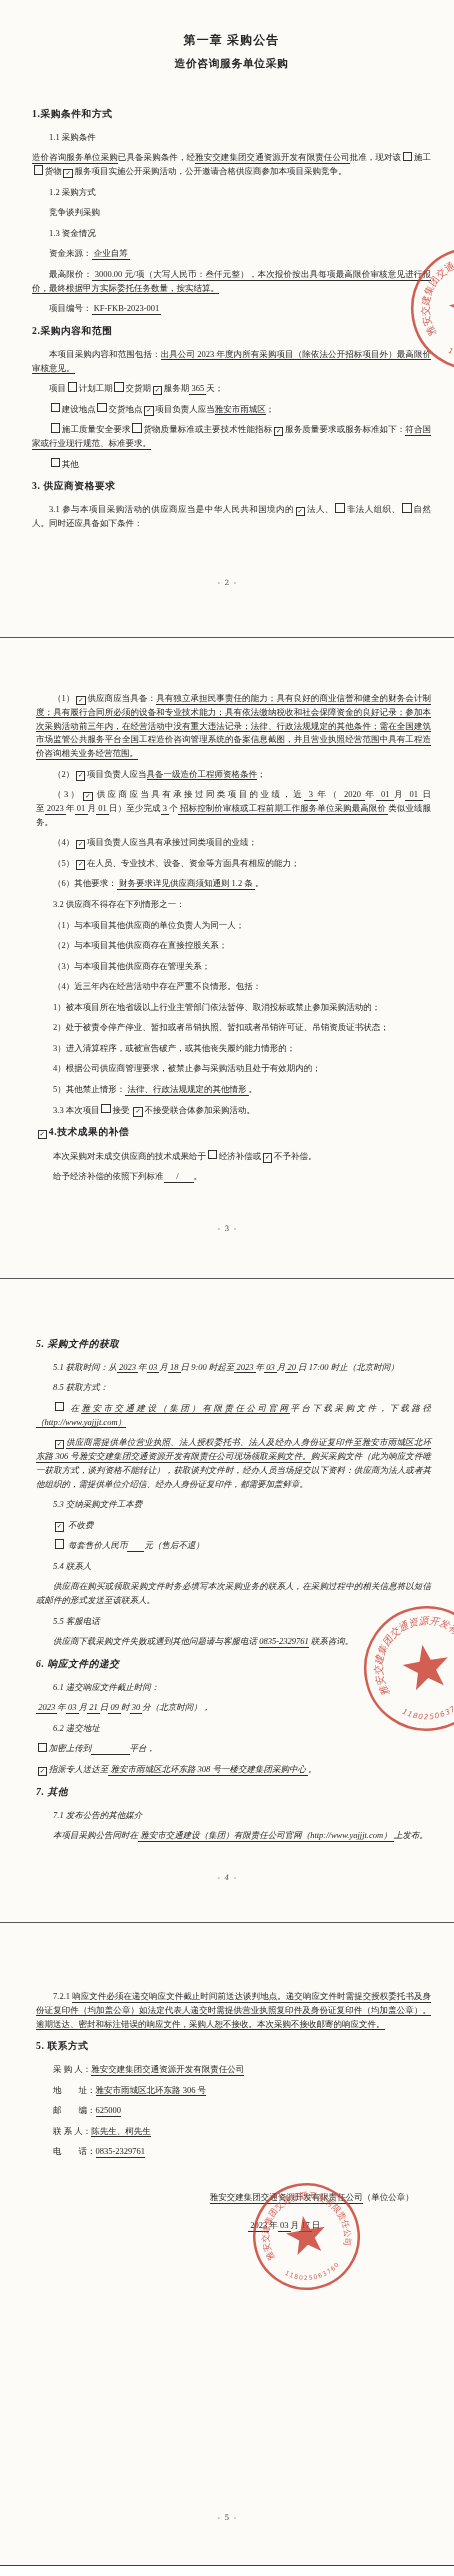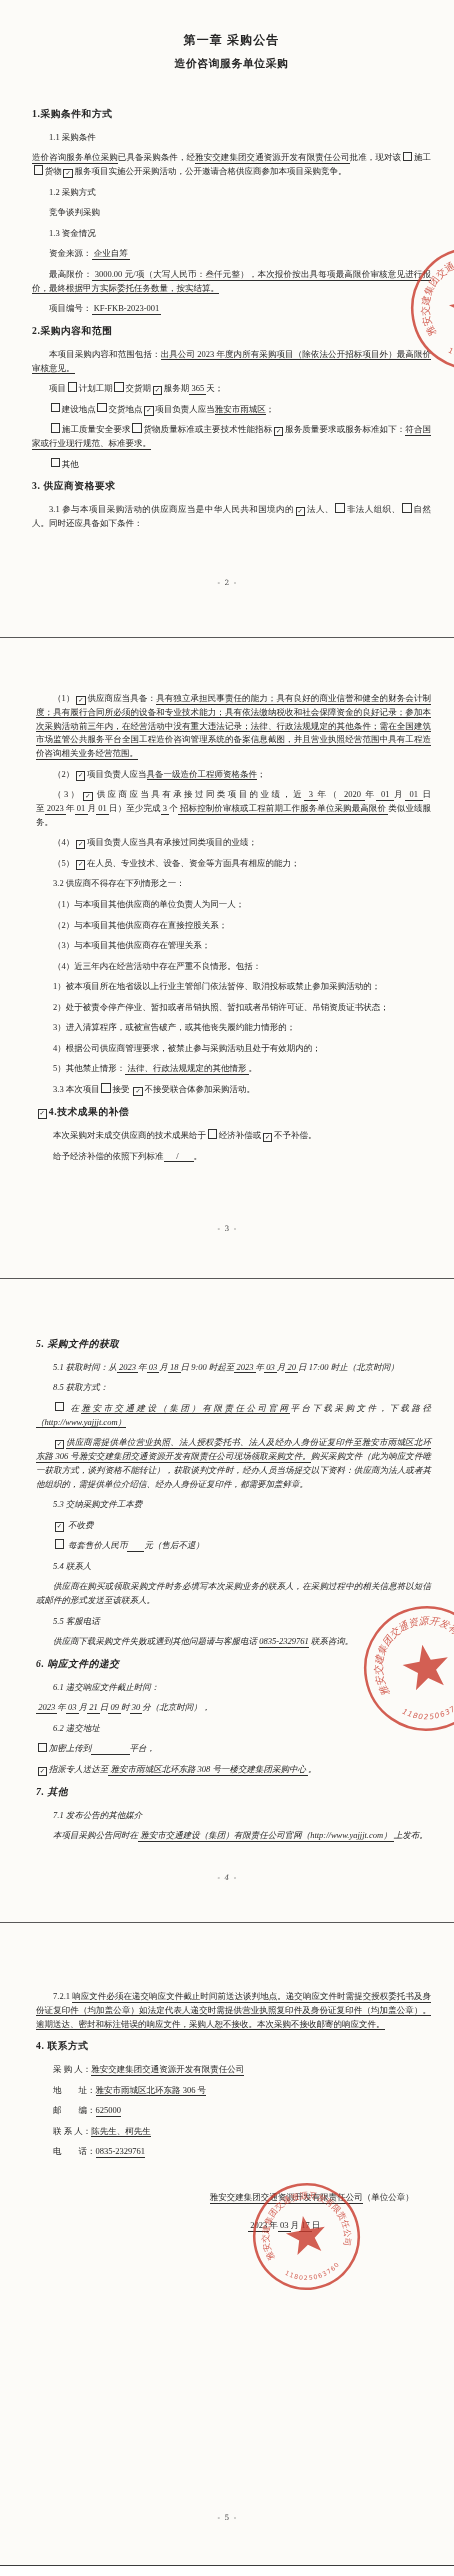--- a/index.html
+++ b/index.html
@@ -113,20 +113,21 @@
         <text fill="#c9392b" font-size="12.7" letter-spacing="2" font-family="DejaVu Sans,sans-serif"><textPath href="#arcB0" startOffset="50%" text-anchor="middle">118025063760</textPath></text>
         <polygon points="110.0,68.2 119.8,96.5 149.8,97.1 125.9,115.2 134.6,143.8 110.0,126.7 85.4,143.8 94.1,115.2 70.2,97.1 100.2,96.5" fill="#c9392b"></polygon>
       </svg>
     </div>
     <div class="page pg2">
       <div class="para"><span>（1）</span><span class="cb ck">✓</span><span>供应商应当具备：</span><span class="u">具有独立承担民事责任的能力；具有良好的商业信誉和健全的财务会计制度；具有履行合同所必须的设备和专业技术能力；具有依法缴纳税收和社会保障资金的良好记录；参加本次采购活动前三年内，在经营活动中没有重大违法记录；法律、行政法规规定的其他条件；需在全国建筑市场监管公共服务平台全国工程造价咨询管理系统的备案信息截图，并且营业执照经营范围中具有工程造价咨询相关业务经营范围。</span></div>
       <div class="para"><span>（2）</span><span class="cb ck">✓</span><span>项目负责人应当</span><span class="u">具备一级造价工程师资格条件</span><span>；</span></div>
       <div class="para"><span>（3）</span><span class="cb ck">✓</span><span>供应商应当具有承接过同类项目的业绩，近</span><span class="u">&nbsp;3&nbsp;</span><span>年（</span><span class="u">&nbsp;2020&nbsp;</span><span>年</span><span class="u">&nbsp;01&nbsp;</span><span>月</span><span class="u">&nbsp;01&nbsp;</span><span>日至</span><span class="u">&nbsp;2023&nbsp;</span><span>年</span><span class="u">&nbsp;01&nbsp;</span><span>月</span><span class="u">&nbsp;01&nbsp;</span><span>日）至少完成</span><span class="u">&nbsp;3&nbsp;</span><span>个</span><span class="u">&nbsp;招标控制价审核或工程前期工作服务单位采购最高限价&nbsp;</span><span>类似业绩服务。</span></div>
       <div class="para"><span>（4）</span><span class="cb ck">✓</span><span>项目负责人应当具有承接过同类项目的业绩；</span></div>
       <div class="para"><span>（5）</span><span class="cb ck">✓</span><span>在人员、专业技术、设备、资金等方面具有相应的能力；</span></div>
+      <div class="para"><span>（6）其他要求：</span><span class="u">&nbsp;财务要求详见供应商须知通则 1.2 条&nbsp;</span><span>。</span></div>
       <div class="para"><span>3.2 供应商不得存在下列情形之一：</span></div>
       <div class="para"><span>（1）与本项目其他供应商的单位负责人为同一人；</span></div>
       <div class="para"><span>（2）与本项目其他供应商存在直接控股关系；</span></div>
       <div class="para"><span>（3）与本项目其他供应商存在管理关系；</span></div>
       <div class="para"><span>（4）近三年内在经营活动中存在严重不良情形。包括：</span></div>
       <div class="para"><span>1）被本项目所在地省级以上行业主管部门依法暂停、取消投标或禁止参加采购活动的；</span></div>
       <div class="para"><span>2）处于被责令停产停业、暂扣或者吊销执照、暂扣或者吊销许可证、吊销资质证书状态；</span></div>
       <div class="para"><span>3）进入清算程序，或被宣告破产，或其他丧失履约能力情形的；</span></div>
       <div class="para"><span>4）根据公司供应商管理要求，被禁止参与采购活动且处于有效期内的；</span></div>
       <div class="para"><span>5）其他禁止情形：</span><span class="u">&nbsp;法律、行政法规规定的其他情形&nbsp;</span><span>。</span></div>
@@ -165,21 +166,21 @@
           <path id="arcT2" d="M 38.3 138.7 A 78.39999999999999 78.39999999999999 0 1 1 185.7 138.7"></path>
           <path id="arcB2" d="M 22.39999999999999 112 A 89.60000000000001 89.60000000000001 0 0 0 201.60000000000002 112"></path>
         </defs>
         <text fill="#c9392b" font-size="17.4" font-family="Liberation Serif,serif"><textPath href="#arcT2" startOffset="50%" text-anchor="middle">雅安交建集团交通资源开发有限责任公司</textPath></text>
         <text fill="#c9392b" font-size="12.9" letter-spacing="2" font-family="DejaVu Sans,sans-serif"><textPath href="#arcB2" startOffset="50%" text-anchor="middle">118025063760</textPath></text>
         <polygon points="112.0,69.4 122.0,98.2 152.5,98.8 128.2,117.3 137.0,146.4 112.0,129.0 87.0,146.4 95.8,117.3 71.5,98.8 102.0,98.2" fill="#c9392b"></polygon>
       </svg>
     </div>
     <div class="page pg4">
       <div class="para"><span>7.2.1 </span><span class="u">响应文件必须在递交响应文件截止时间前送达谈判地点。递交响应文件时需提交授权委托书及身份证复印件（均加盖公章）如法定代表人递交时需提供营业执照复印件及身份证复印件（均加盖公章）。逾期送达、密封和标注错误的响应文件，采购人恕不接收。本次采购不接收邮寄的响应文件。</span></div>
-      <div class="sec-h1"><span>4.  联系方式</span></div>
+      <div class="sec-h1"><span>5.  联系方式</span></div>
       <div class="para"><span>采 购 人：</span><span class="u">雅安交建集团交通资源开发有限责任公司</span></div>
       <div class="para"><span>地　　址：</span><span class="u">雅安市雨城区北环东路 306 号</span></div>
       <div class="para"><span>邮　　编：</span><span class="u">625000</span></div>
       <div class="para"><span>联 系 人：</span><span class="u">陈先生、柯先生</span></div>
       <div class="para"><span>电　　话：</span><span class="u">0835-2329761</span></div>
       <div class="sign">
         <div class="l1"><span class="u">雅安交建集团交通资源开发有限责任公司</span><span>（单位公章）</span></div>
         <div class="l2"><span class="u">&nbsp;2023&nbsp;</span><span>年</span><span class="u">&nbsp;03&nbsp;</span><span>月</span><span class="u">&nbsp;17&nbsp;</span><span>日</span></div>
       </div>
       <div class="pfoot" style="bottom: 43px;">- 5 -</div>

